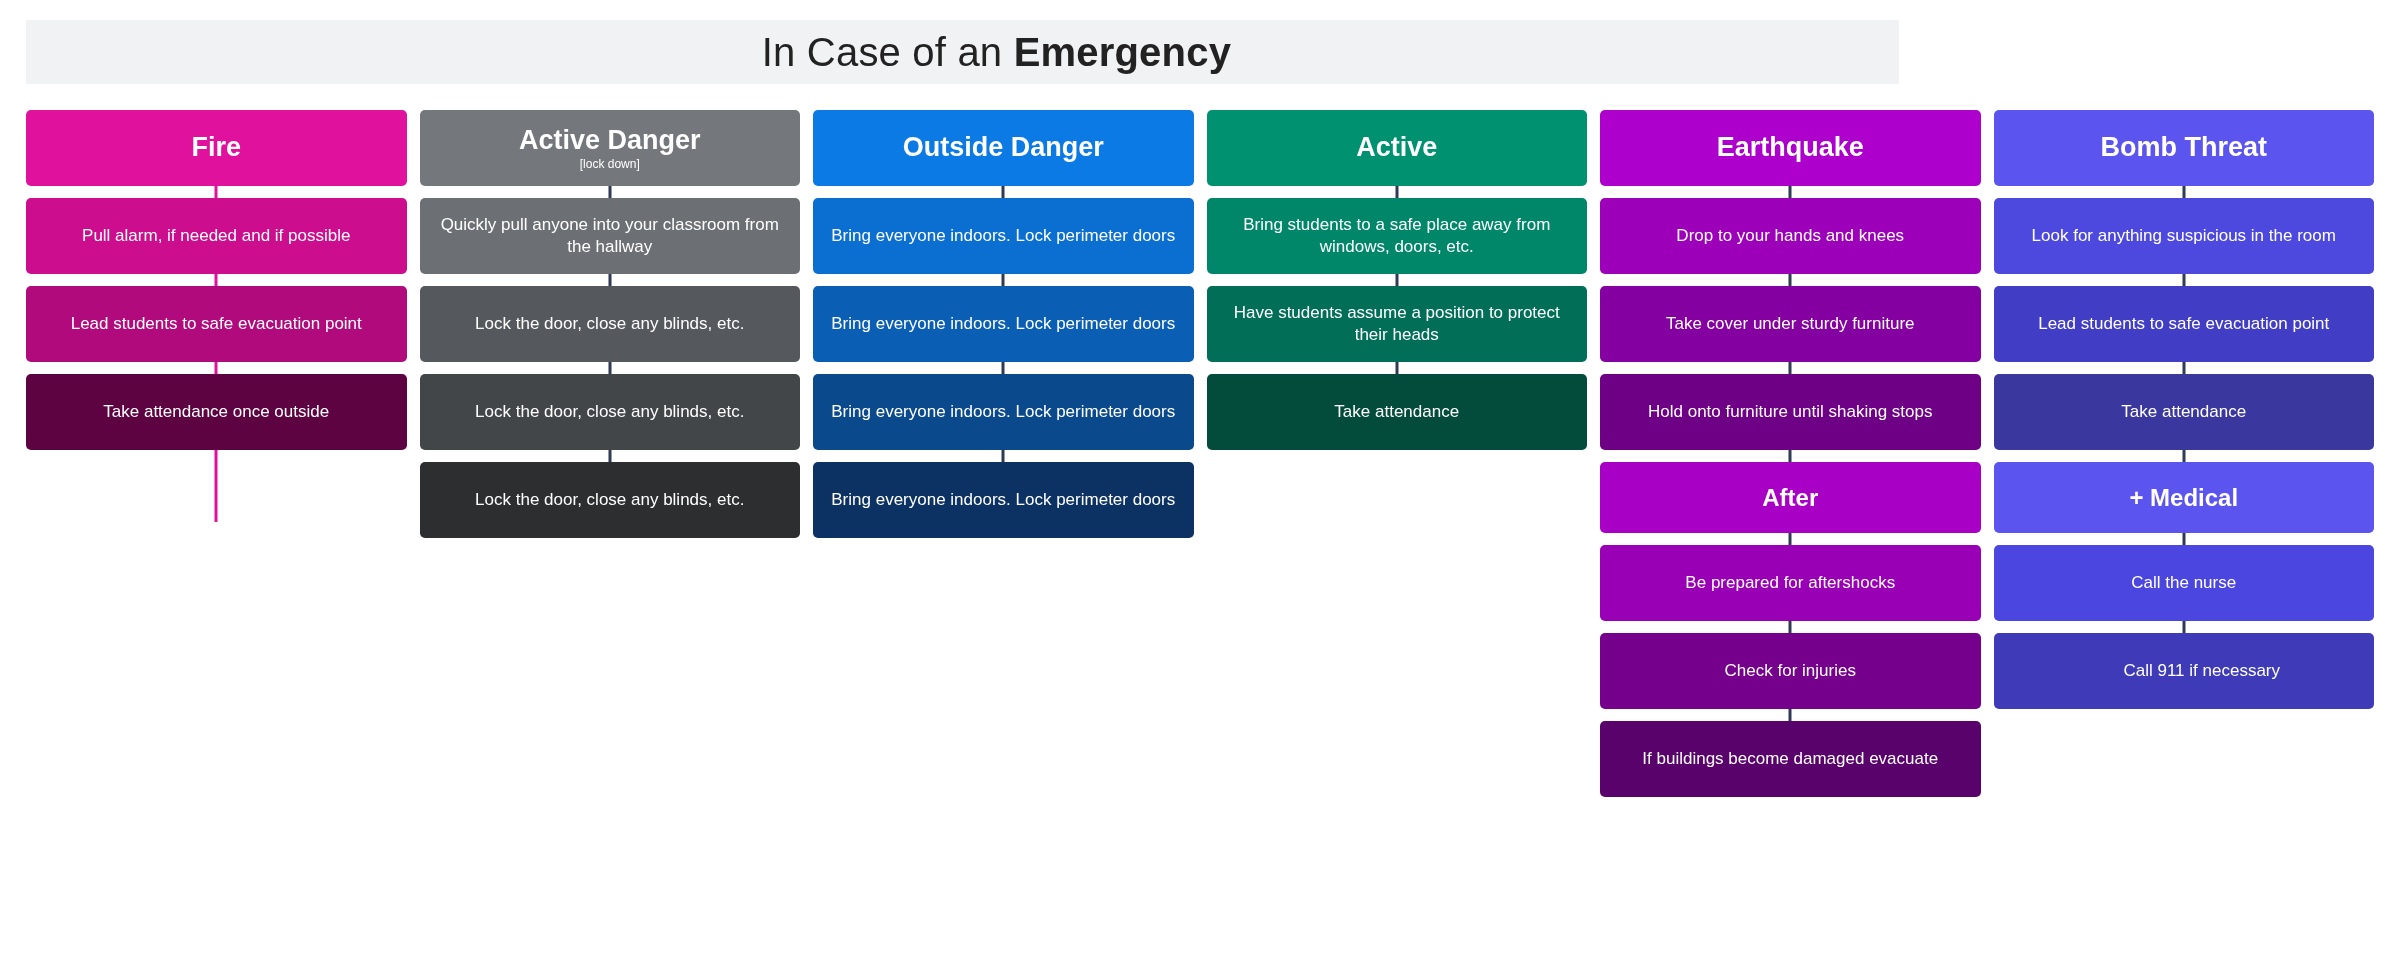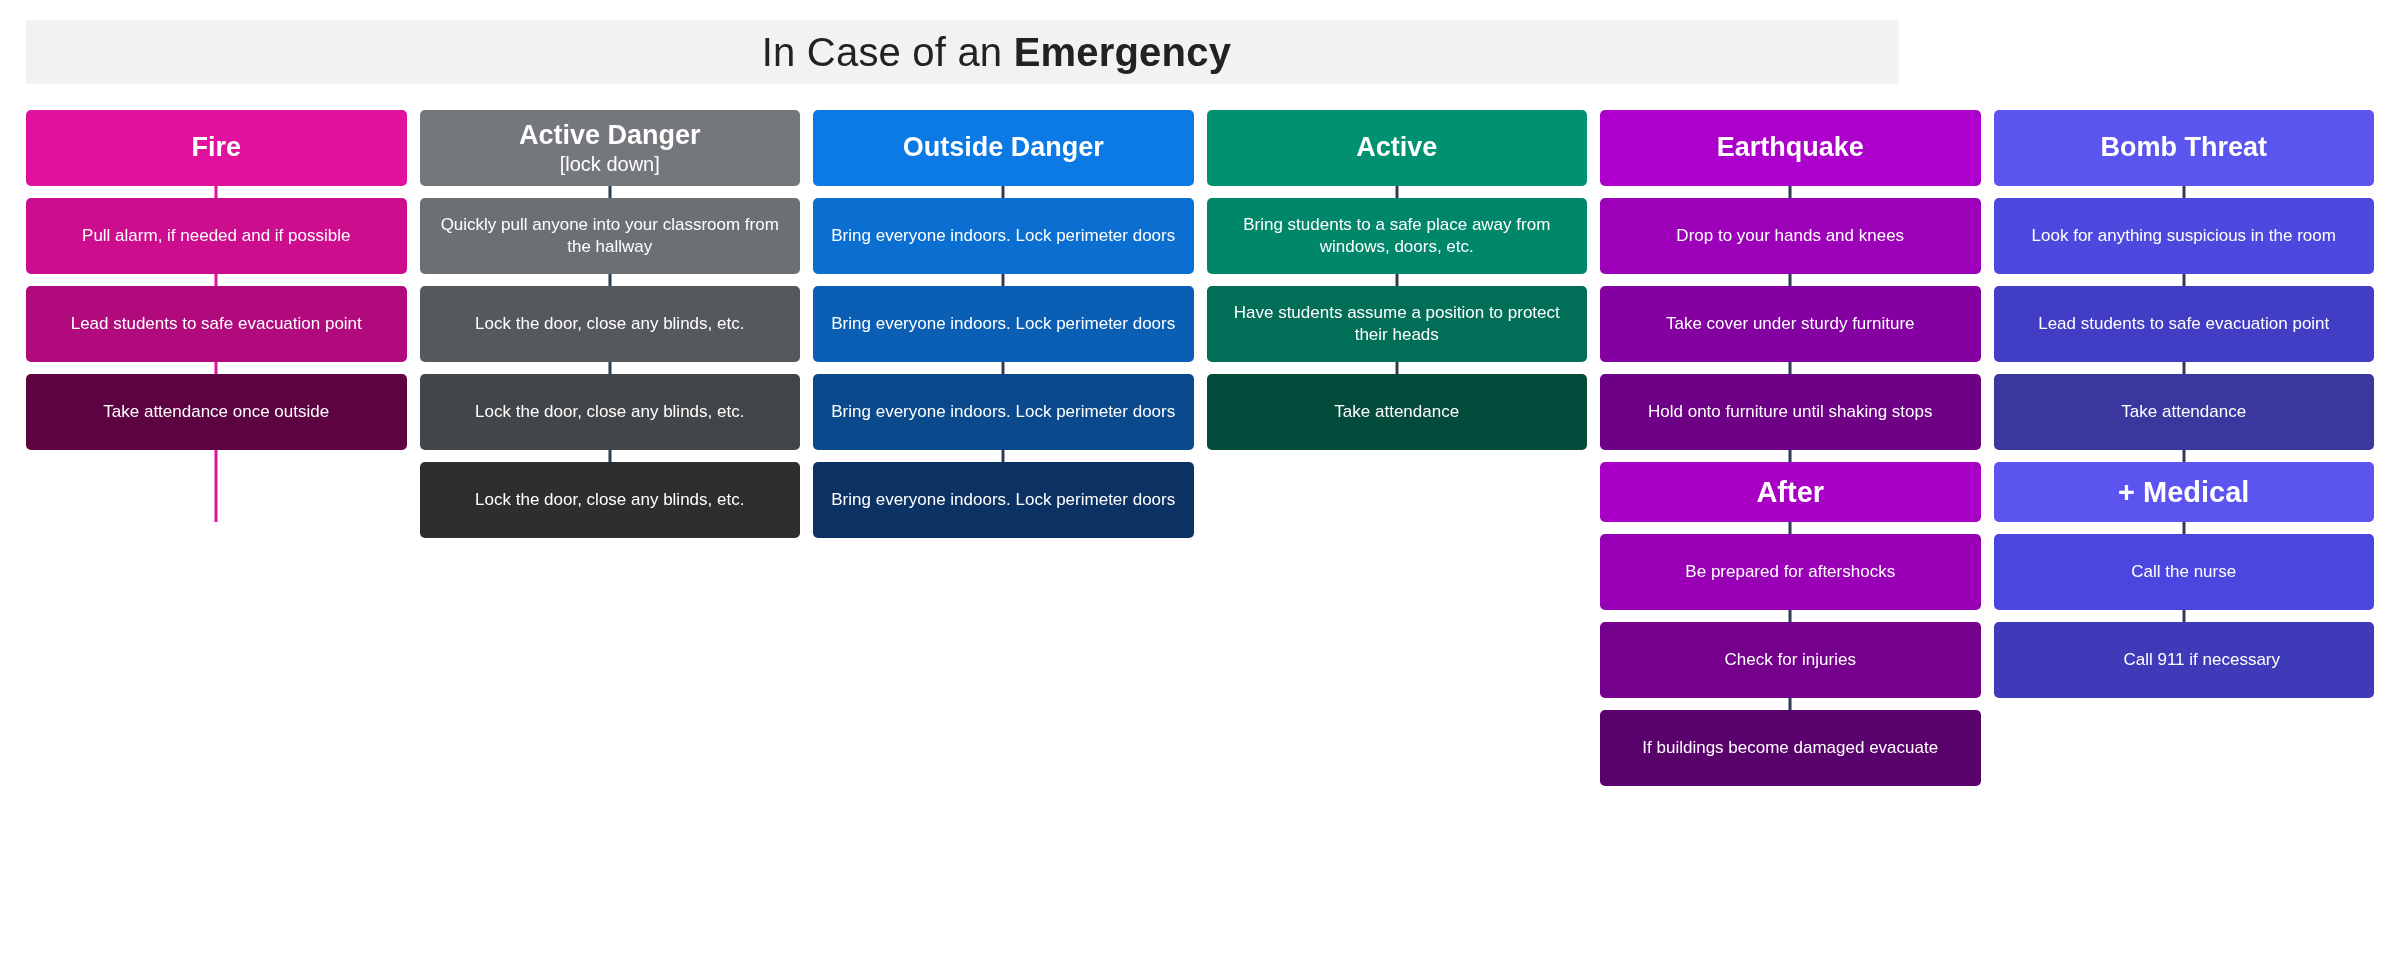--- a/index.html
+++ b/index.html
@@ -72,33 +72,33 @@
     margin-bottom: 12px;
   }
   .node.header {
     height: 76px;
     font-size: 27px;
     font-weight: 700;
     line-height: 1.15;
     flex-direction: column;
   }
   .node.header .sub {
-    font-size: 20px;
+    font-size: 12px;
     font-weight: 400;
     margin-top: 2px;
   }
   .node.step {
     height: 76px;
     font-size: 17px;
     font-weight: 400;
     line-height: 1.3;
   }
   .node.subheader {
-    height: 60px;
-    font-size: 29px;
+    height: 71px;
+    font-size: 24px;
     font-weight: 700;
   }
   .node .label { display: block; }
 </style>
 </head>
 <body>
 
 <div id="board">
 
   <div class="title-bar">

